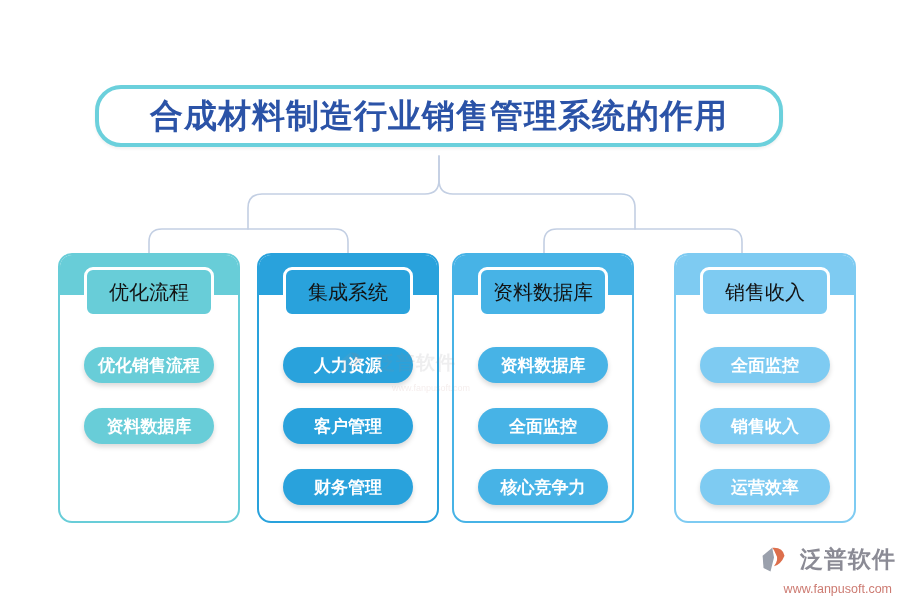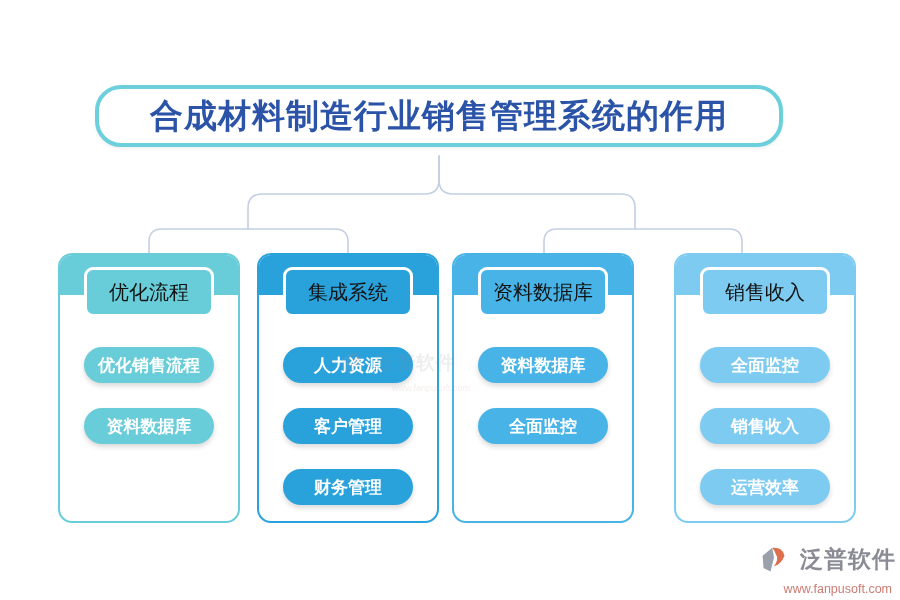--- a/index.html
+++ b/index.html
@@ -103,20 +103,21 @@
       <div class="pill">财务管理</div>
     </div>
   </div>
 
   <div class="card c2" style="--col: #47b3e6;">
     <div class="band"></div>
     <div class="hdr">资料数据库</div>
     <div class="items">
       <div class="pill">资料数据库</div>
       <div class="pill">全面监控</div>
+      <div class="pill">核心竞争力</div>
     </div>
   </div>
 
   <div class="card c3" style="--col: #7ecbf2;">
     <div class="band"></div>
     <div class="hdr">销售收入</div>
     <div class="items">
       <div class="pill">全面监控</div>
       <div class="pill">销售收入</div>
       <div class="pill">运营效率</div>

